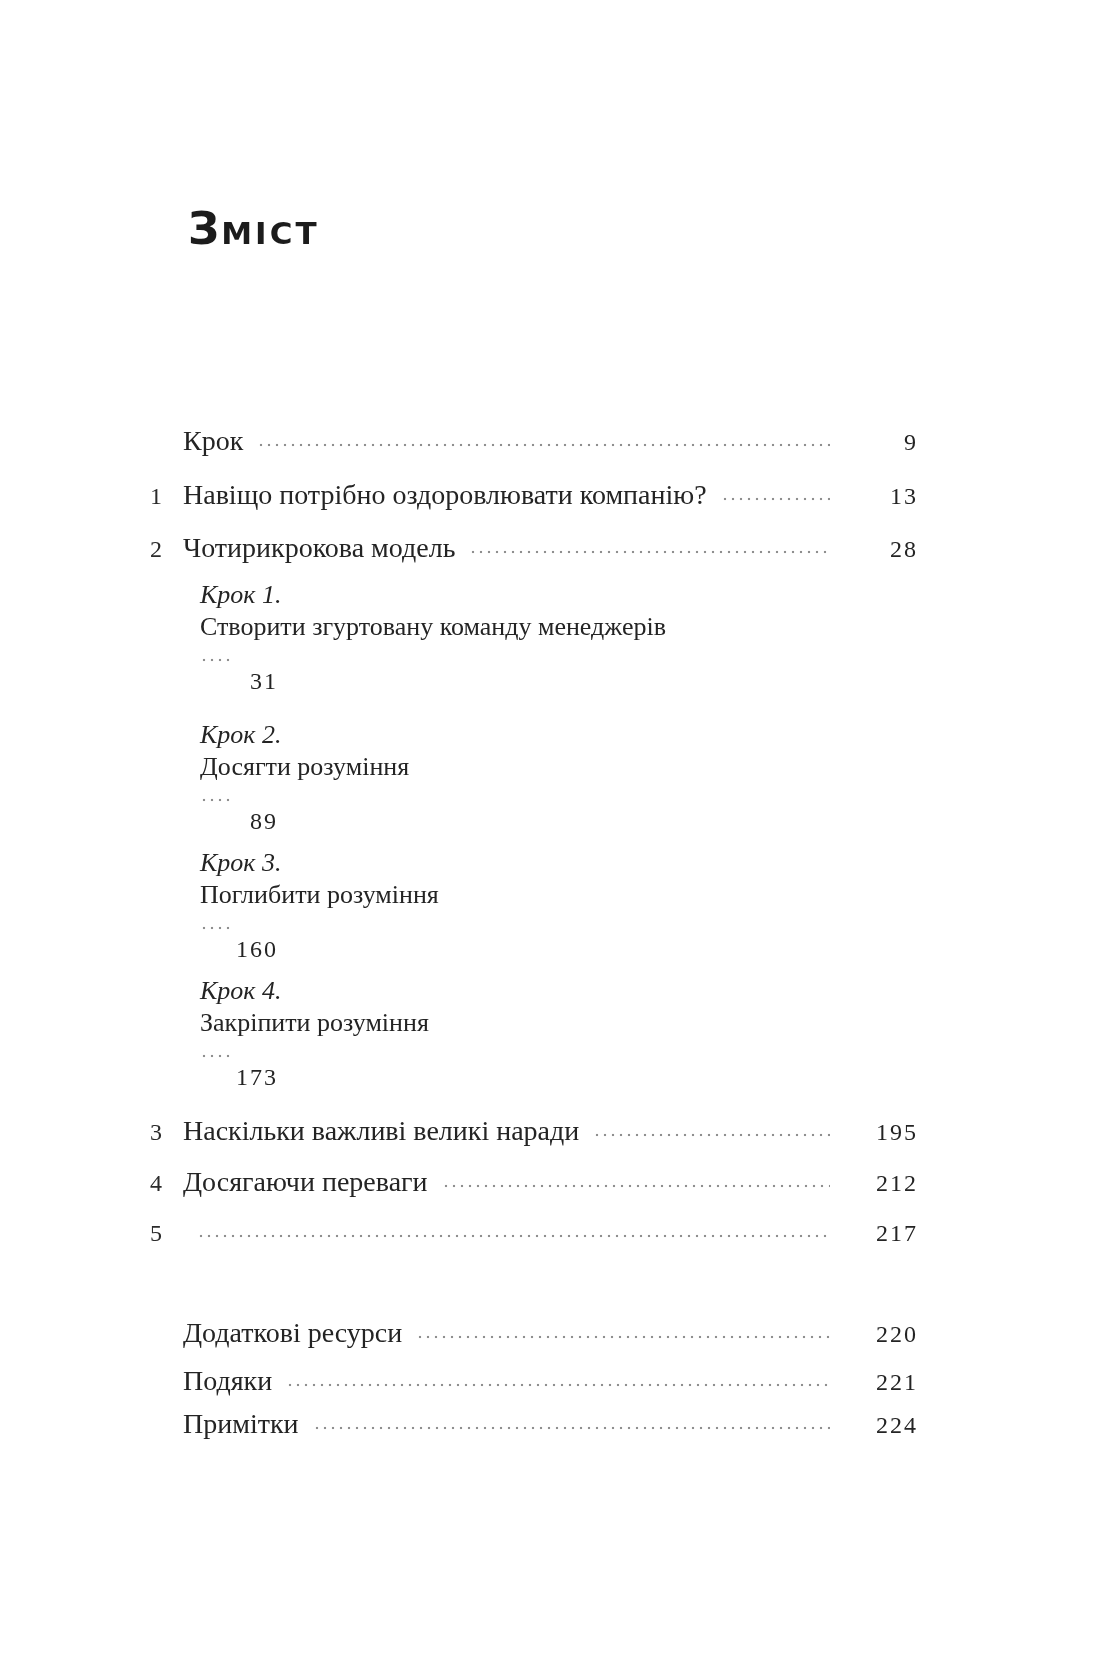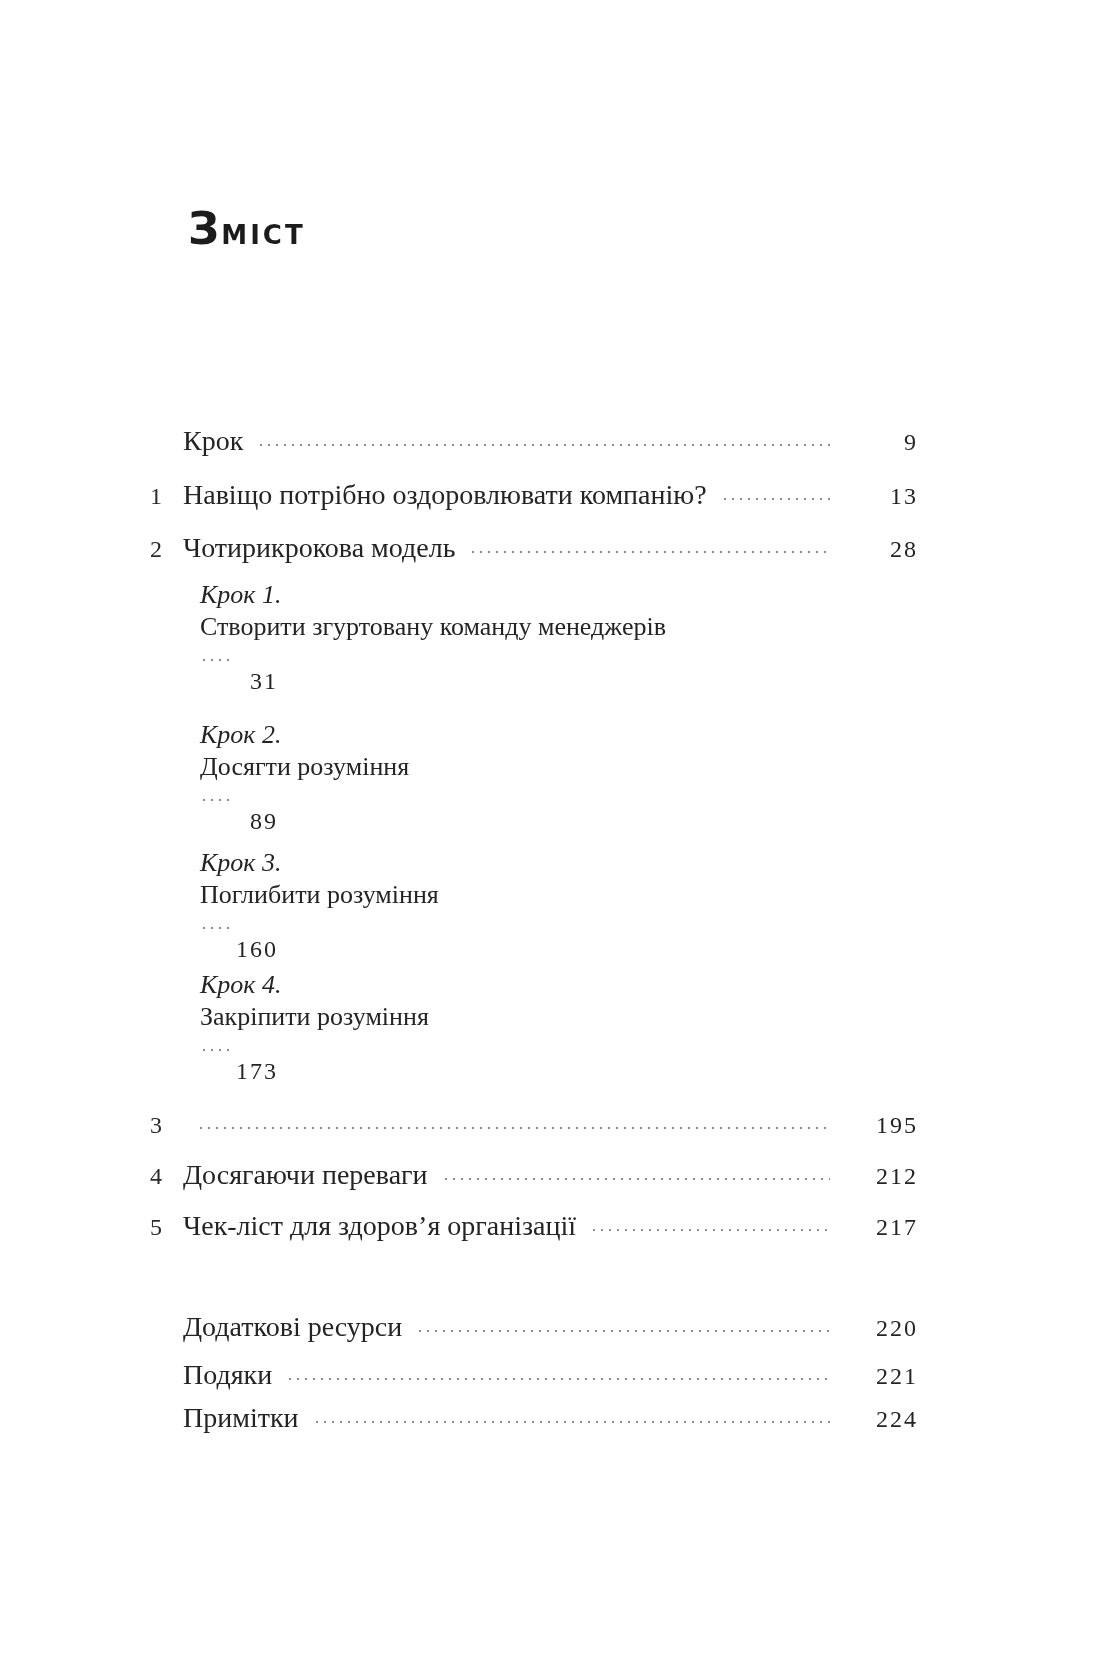--- a/index.html
+++ b/index.html
@@ -27,21 +27,21 @@
     font-weight: bold;
     color: #1c1c1c;
     white-space: nowrap;
   }
   .heading .cap {
     font-size: 44px;
     line-height: 48px;
     letter-spacing: 2px;
   }
   .heading .rest {
-    font-size: 26px;
+    font-size: 31px;
     line-height: 48px;
     letter-spacing: 3px;
     text-transform: uppercase;
   }
   
   .toc {
     position: absolute;
     left: 150px;
     top: 424px;
     width: 768px;
@@ -137,43 +137,43 @@
       <span class="page-num">89</span>
     </div>
 
     <div class="row sub" style="margin-top:10px">
       <span class="prefix">Крок 3.</span>
       <span class="label">Поглибити розуміння</span>
       <span class="leader"></span>
       <span class="page-num">160</span>
     </div>
 
-    <div class="row sub" style="margin-top:4px">
+    <div class="row sub" style="margin-top:10px">
       <span class="prefix">Крок 4.</span>
       <span class="label">Закріпити розуміння</span>
       <span class="leader"></span>
       <span class="page-num">173</span>
     </div>
 
     <div class="row main" style="margin-top:21px">
       <span class="num">3</span>
+      <span class="label">Наскільки важливі великі наради</span>
       <span class="leader"></span>
       <span class="page-num">195</span>
     </div>
 
     <div class="row main" style="margin-top:16px">
       <span class="num">4</span>
       <span class="label">Досягаючи переваги</span>
       <span class="leader"></span>
       <span class="page-num">212</span>
     </div>
 
     <div class="row main" style="margin-top:16px">
       <span class="num">5</span>
-      <span class="label">Чек-ліст для здоров’я організації</span>
       <span class="leader"></span>
       <span class="page-num">217</span>
     </div>
 
     <div class="row main" style="margin-top:66px">
       <span class="num"></span>
       <span class="label">Додаткові ресурси</span>
       <span class="leader"></span>
       <span class="page-num">220</span>
     </div>

